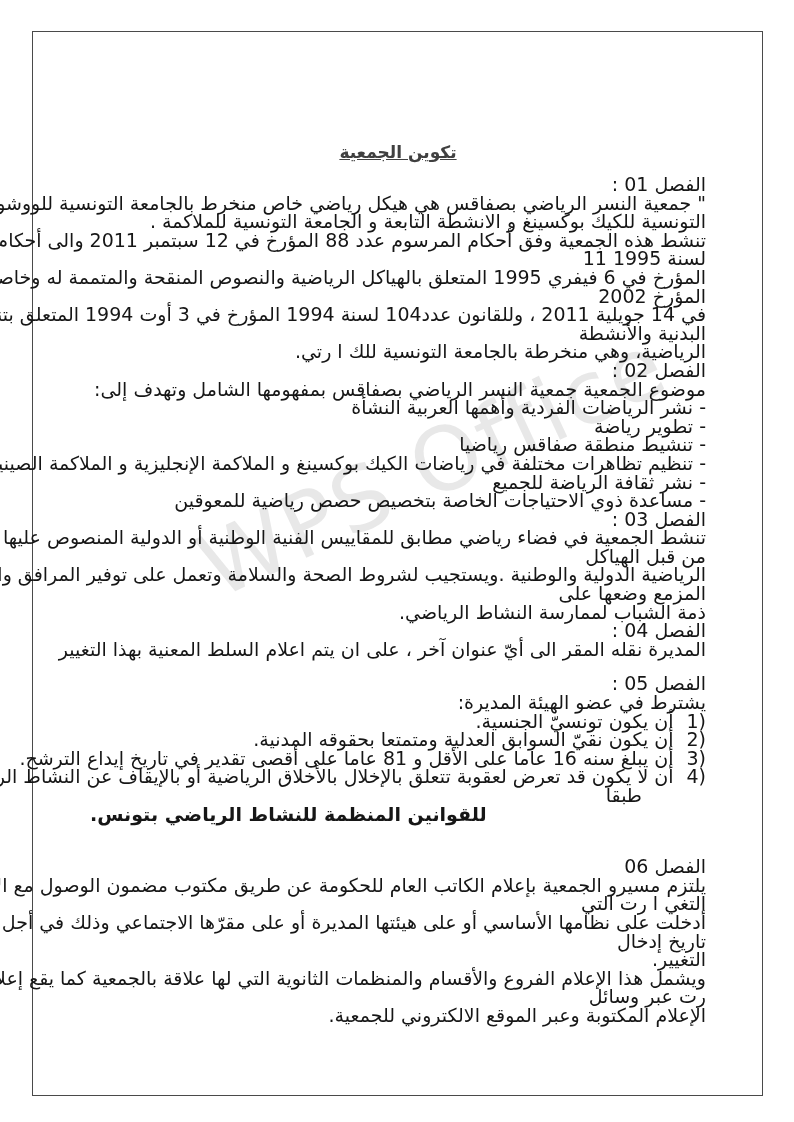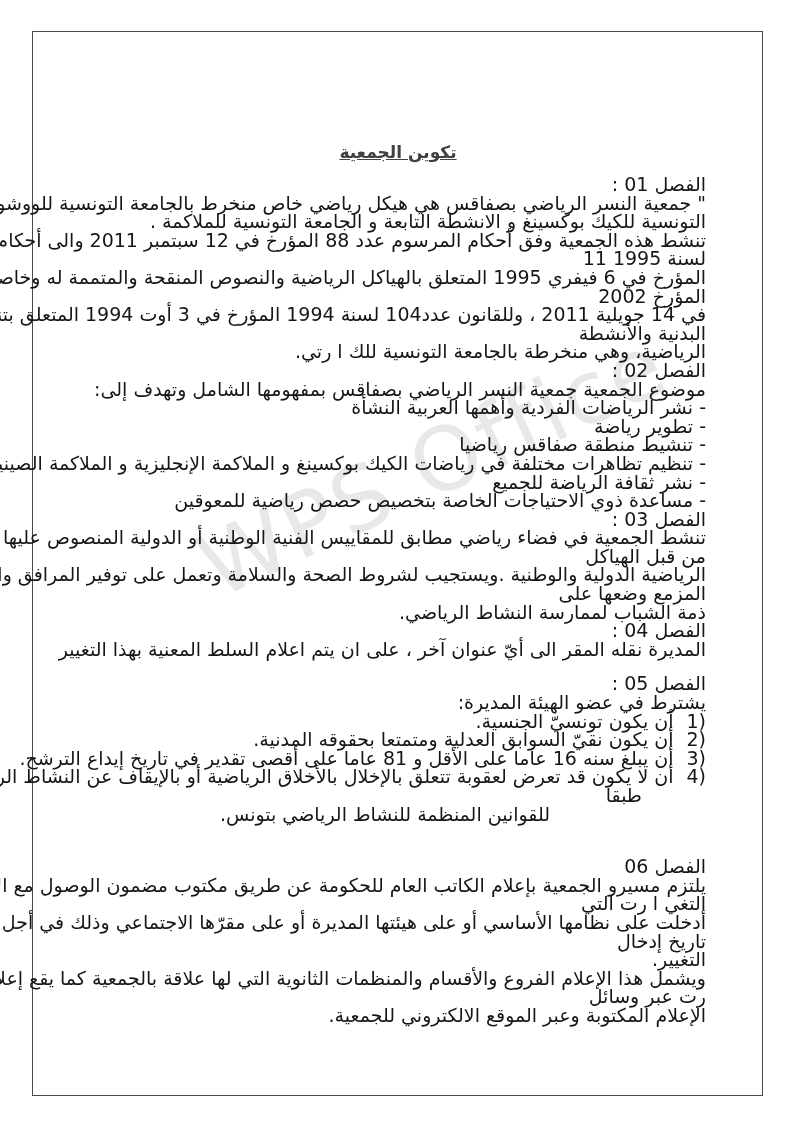--- a/index.html
+++ b/index.html
@@ -31,21 +31,21 @@
     text-align:center;text-decoration:underline;line-height:25px;
     margin-top:16px;margin-bottom:10px;direction:rtl;
   }
   .ln{
     direction:rtl;text-align:right;white-space:nowrap;
     font-size:19px;line-height:18.6px;height:18.6px;
   }
   .lt{direction:ltr;text-align:right;}           
   .li .mk{display:inline-block;direction:ltr;margin-left:13px;}
   .ind{padding-right:64px;text-align:right;}     
-  .cleft{text-align:right;padding-right:156px;white-space:nowrap;}
+  .cleft{text-align:left;padding-right:156px;white-space:nowrap;font-weight:bold;}
   .sp-a{height:16px;}
   .sp-b{height:34px;}
 </style>
 </head>
 <body>
 
 <div class="sheet">
   <div class="frame"></div>
   <div class="watermark">WPS Office</div>
 

